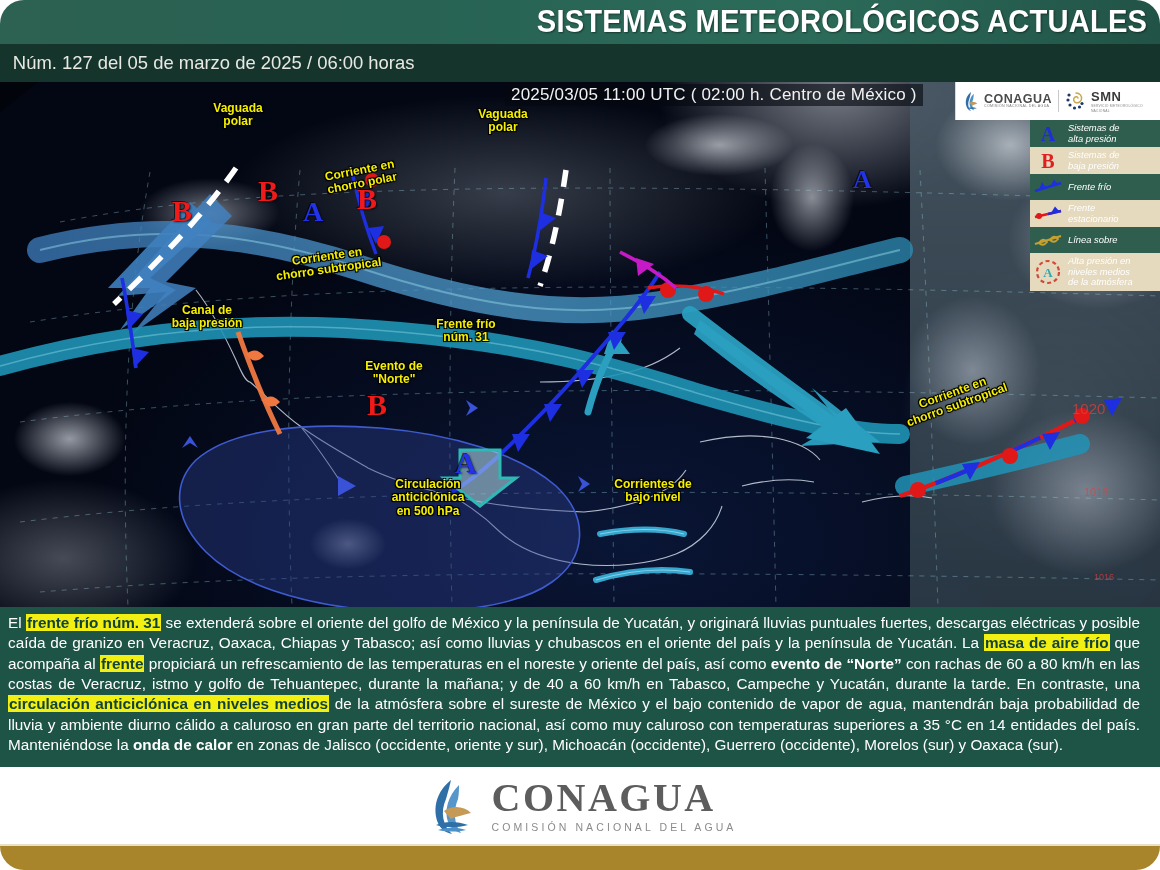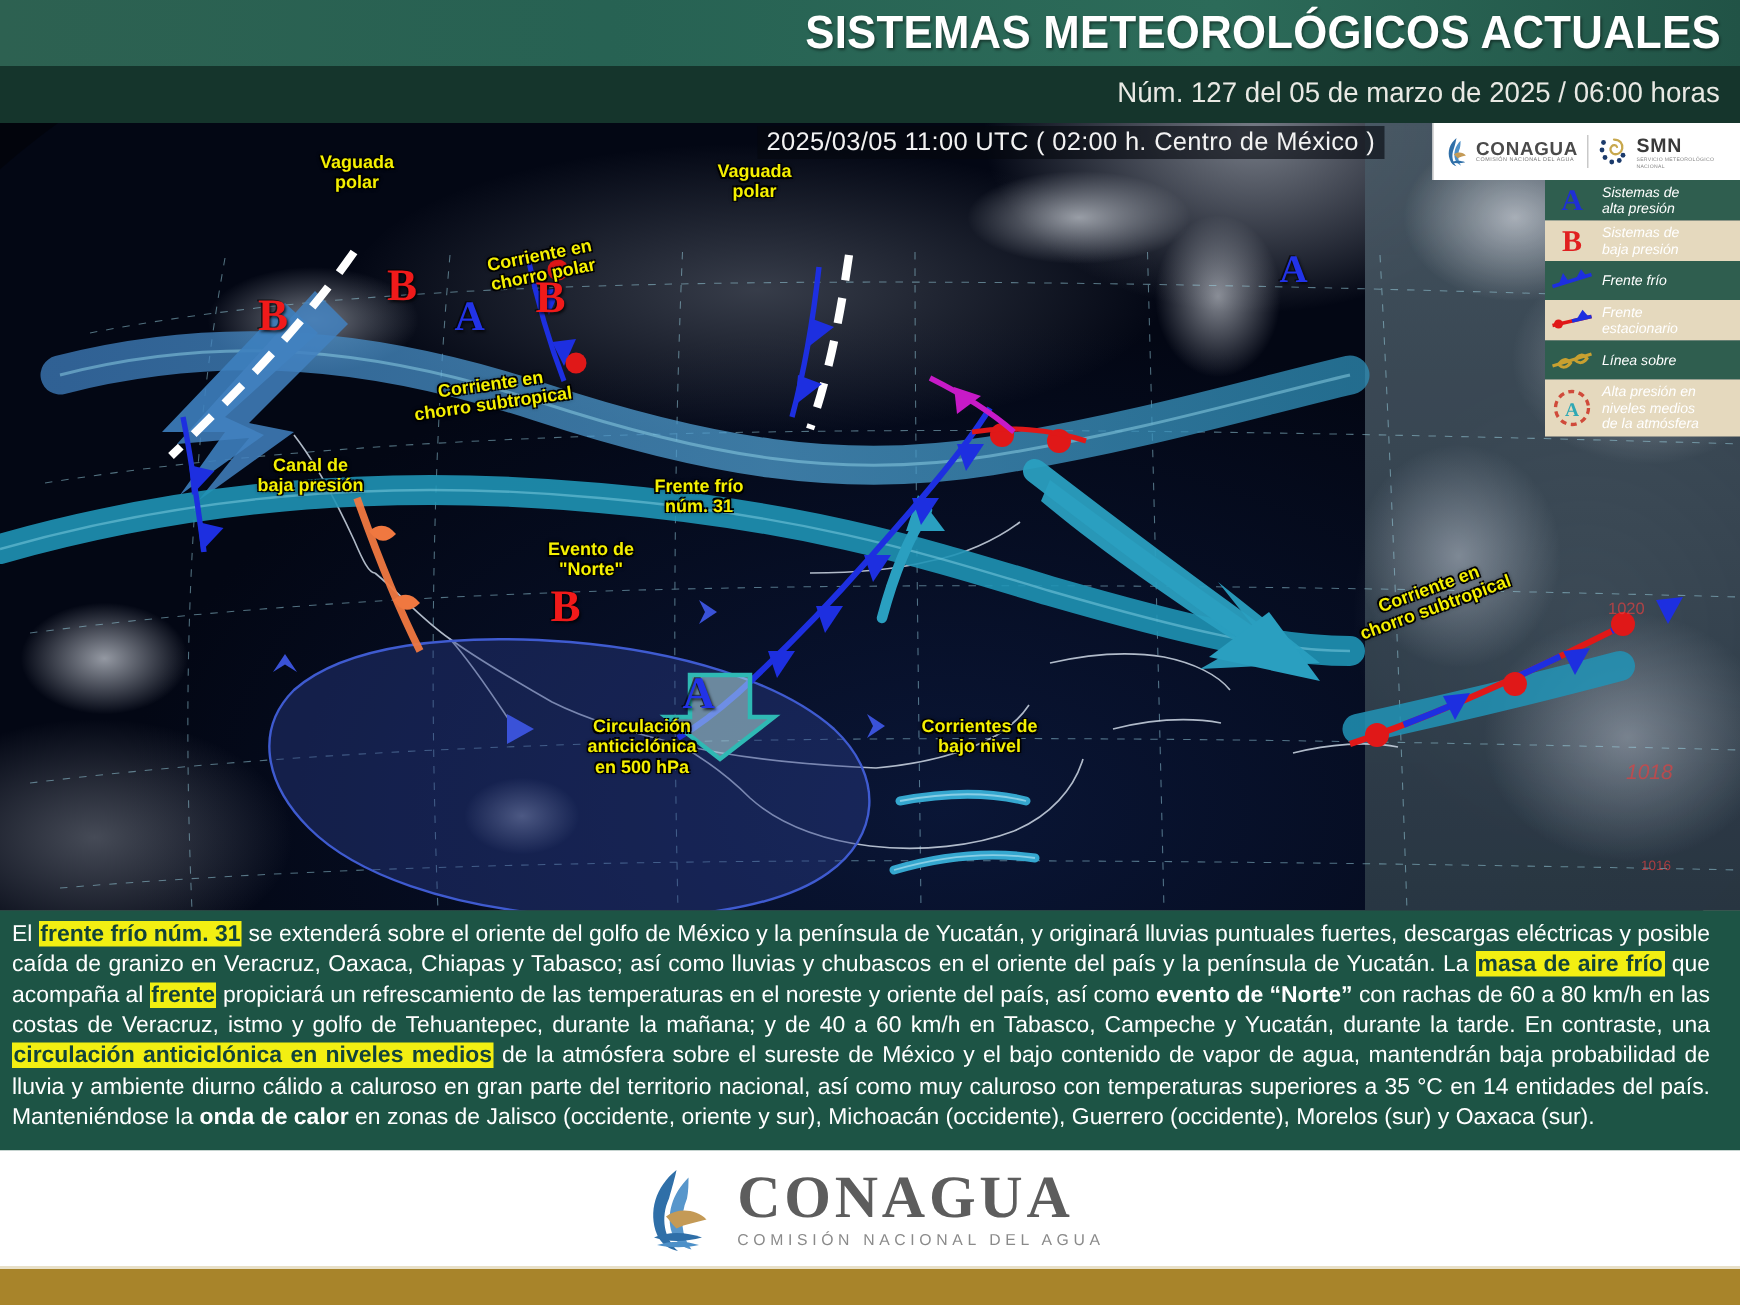--- a/index.html
+++ b/index.html
@@ -3,39 +3,39 @@
 <meta charset="utf-8">
 <title>Sistemas Meteorológicos Actuales</title>
 <style>
   * { box-sizing: border-box; margin: 0; padding: 0; }
   html, body {
     width: 1160px; height: 870px;
     background: #ffffff;
     font-family: "Liberation Sans", sans-serif;
     overflow: hidden;
   }
-  #page { position: relative; width: 1160px; height: 870px; overflow: hidden; background:#fff; }
+  #page { position: relative; width: 1160px; height: 870px; overflow: hidden; background:#fff;border-radius:24px; }
 
   
   .header-top {
     position: absolute; left:0; top:0; width:1160px; height:44px;
     background: linear-gradient(90deg,#2d6151 0%, #276253 35%, #2c6b59 70%, #215346 100%);
     display:flex; align-items:center; justify-content:flex-end;
   }
   .header-title {
     color:#ffffff; font-size:31px; font-weight:bold;
     letter-spacing:0.2px; padding-right:14px;
     text-shadow: 1px 1px 2px rgba(0,0,0,.45);
     transform: scaleX(0.94); transform-origin: right center;
     white-space: nowrap;
   }
   .header-sub {
     position:absolute; left:0; top:44px; width:1160px; height:38px;
     background:#15352c;
-    display:flex; align-items:center; justify-content:flex-end;
+    display:flex; align-items:center; 
   }
   .header-sub-text {
     color:#e9e9e4; font-size:19px; padding-right:14px; white-space:nowrap;
     transform: scaleX(0.97); transform-origin:right center;
   }
 
   
   .map-wrap {
     position:absolute; left:0; top:82px; width:1160px; height:525px;
     overflow:hidden; background:#000;
@@ -349,22 +349,22 @@
     <div class="msym red" style="left:172px; top:114px; font-size:30px;">B</div>
     <div class="msym red" style="left:258px; top:94px;  font-size:30px;">B</div>
     <div class="msym red" style="left:357px; top:102px; font-size:30px;">B</div>
     <div class="msym blue" style="left:303px; top:116px; font-size:28px;">A</div>
     <div class="msym blue" style="left:853px; top:85px;  font-size:26px;">A</div>
     <div class="msym red" style="left:367px; top:308px; font-size:30px;">B</div>
     <div class="msym blue" style="left:455px; top:366px; font-size:30px;">A</div>
 
     <div style="position:absolute;left:1088px;top:24px;color:#e04040;font-size:9px;opacity:.75;">1014</div>
     <div style="position:absolute;left:1040px;top:92px;color:#e04040;font-size:9px;opacity:.75;">1016</div>
-    <div style="position:absolute;left:1072px;top:318px;color:#e04040;font-size:11px;opacity:.7;">1020</div>
-    <div style="position:absolute;left:1084px;top:424px;color:#e04040;font-size:14px;opacity:.7;font-style:italic;">1018</div>
+    <div style="position:absolute;left:1072px;top:318px;color:#e04040;font-size:15px;opacity:.7;">1020</div>
+    <div style="position:absolute;left:1084px;top:404px;color:#e04040;font-size:11px;opacity:.7;">1018</div>
     <div style="position:absolute;left:1094px;top:490px;color:#e04040;font-size:9px;opacity:.7;">1016</div>
 
     <div class="logo-bar" style="top:0;">
       <div class="logo-conagua-mini">
         <svg class="cg-mark" viewBox="0 0 40 48">
           <path d="M20,4 C10,12 6,24 10,36 C12,42 16,45 20,46 C14,40 12,30 16,20 C18,14 19,9 20,4 Z" fill="#2f6fa8"></path>
           <path d="M26,8 C18,16 15,26 18,36 C20,41 24,44 27,45 C22,38 21,28 25,19 C26,15 26,11 26,8 Z" fill="#4d90c8"></path>
           <path d="M16,28 C22,24 30,25 34,30 C30,31 26,32 22,34 C20,32 18,30 16,28 Z" fill="#c49a56"></path>
           <path d="M12,40 C18,37 26,37 33,40 C26,42 18,42 12,40 Z" fill="#2f6fa8"></path>
         </svg>

